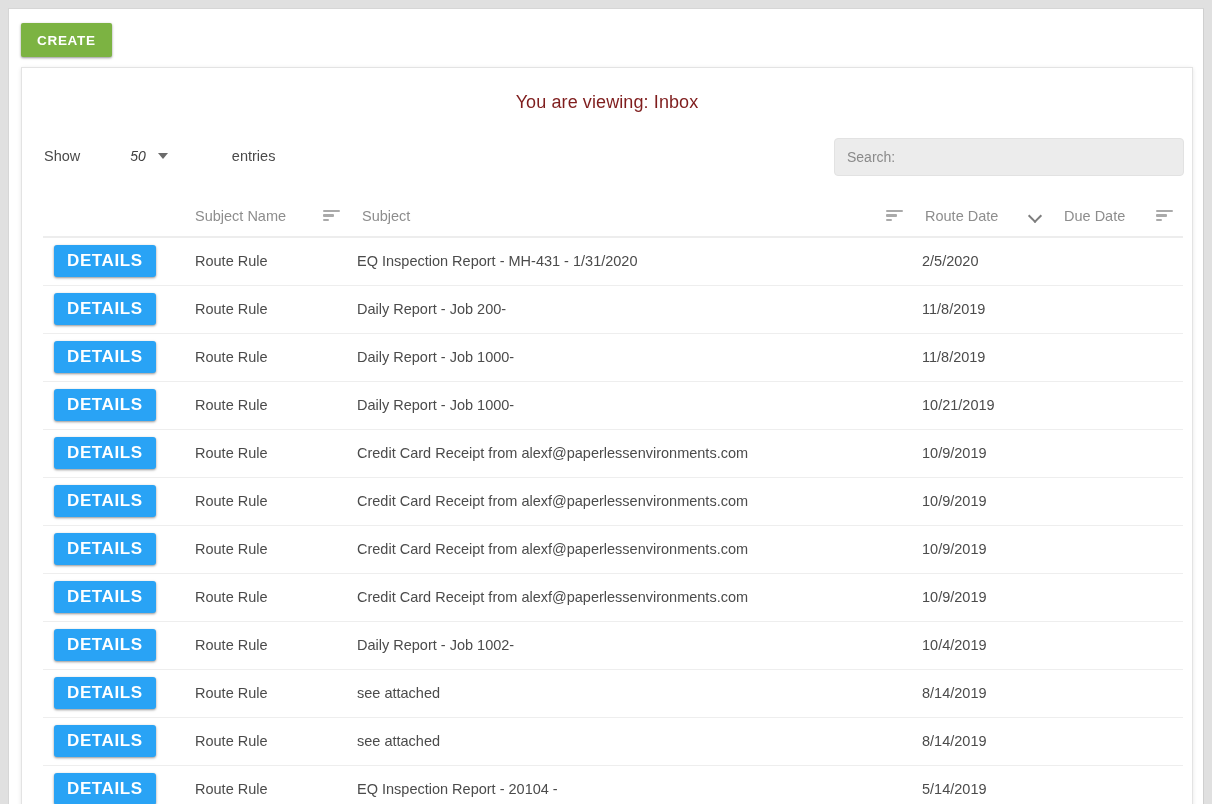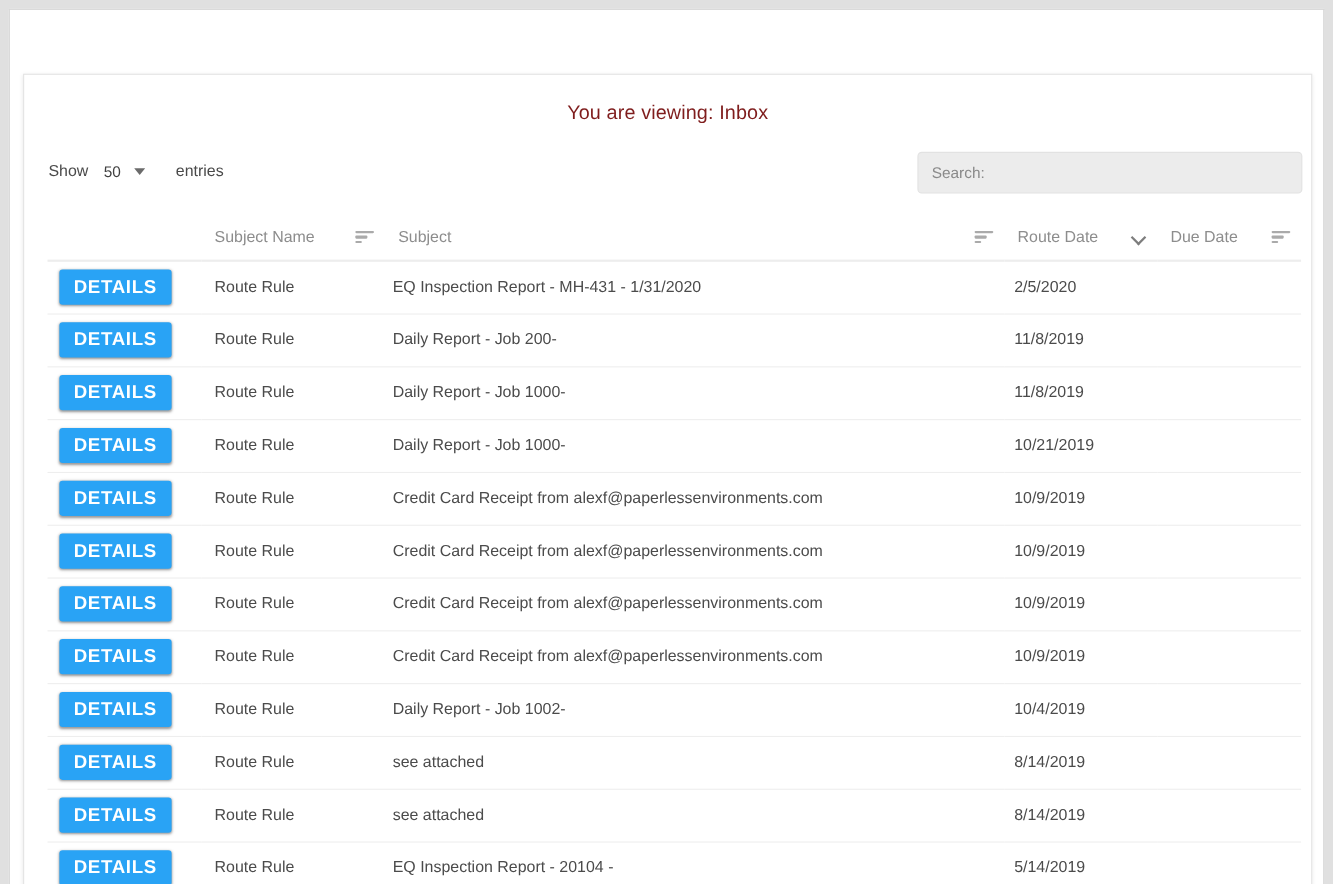--- a/index.html
+++ b/index.html
@@ -86,30 +86,31 @@
     height: 66px;
   }
   #length-control {
     position: absolute;
     left: 22px;
     top: 18px;
     display: flex;
     align-items: flex-start;
     font-size: 14.5px;
     color: #4a4a4a;
+    gap: 36px;
   }
   #length-label { margin-right: 14px; }
   #length-select-wrap {
     position: relative;
     display: inline-flex;
     align-items: center;
     cursor: pointer;
     padding-right: 4px;
   }
-  #length-value { font-size: 14px; color: #404040; }
+  #length-value { font-size: 14px; color: #404040; font-style: italic; }
   #select-arrow-icon {
     width: 0; height: 0;
     margin-left: 12px;
     border-left: 5px solid transparent;
     border-right: 5px solid transparent;
     border-top: 6px solid #6b6b6b;
   }
   #length-entries-label { margin-left: 24px; }
 
   #search-wrap {
@@ -247,20 +248,23 @@
     text-align: center;
     cursor: pointer;
     box-shadow: 0 1px 3px rgba(0,0,0,0.26), 0 1px 2px rgba(0,0,0,0.20);
   }
 </style>
 </head>
 <body>
 
 <div id="app-window">
 
+  <div id="toolbar">
+    <button id="create-button">CREATE</button>
+  </div>
 
   <div id="content-card">
 
     <div id="page-title">You are viewing: Inbox</div>
 
     <div id="table-controls">
 
       <div id="length-control">
         <span id="length-label">Show</span>
         <span id="length-select-wrap">

